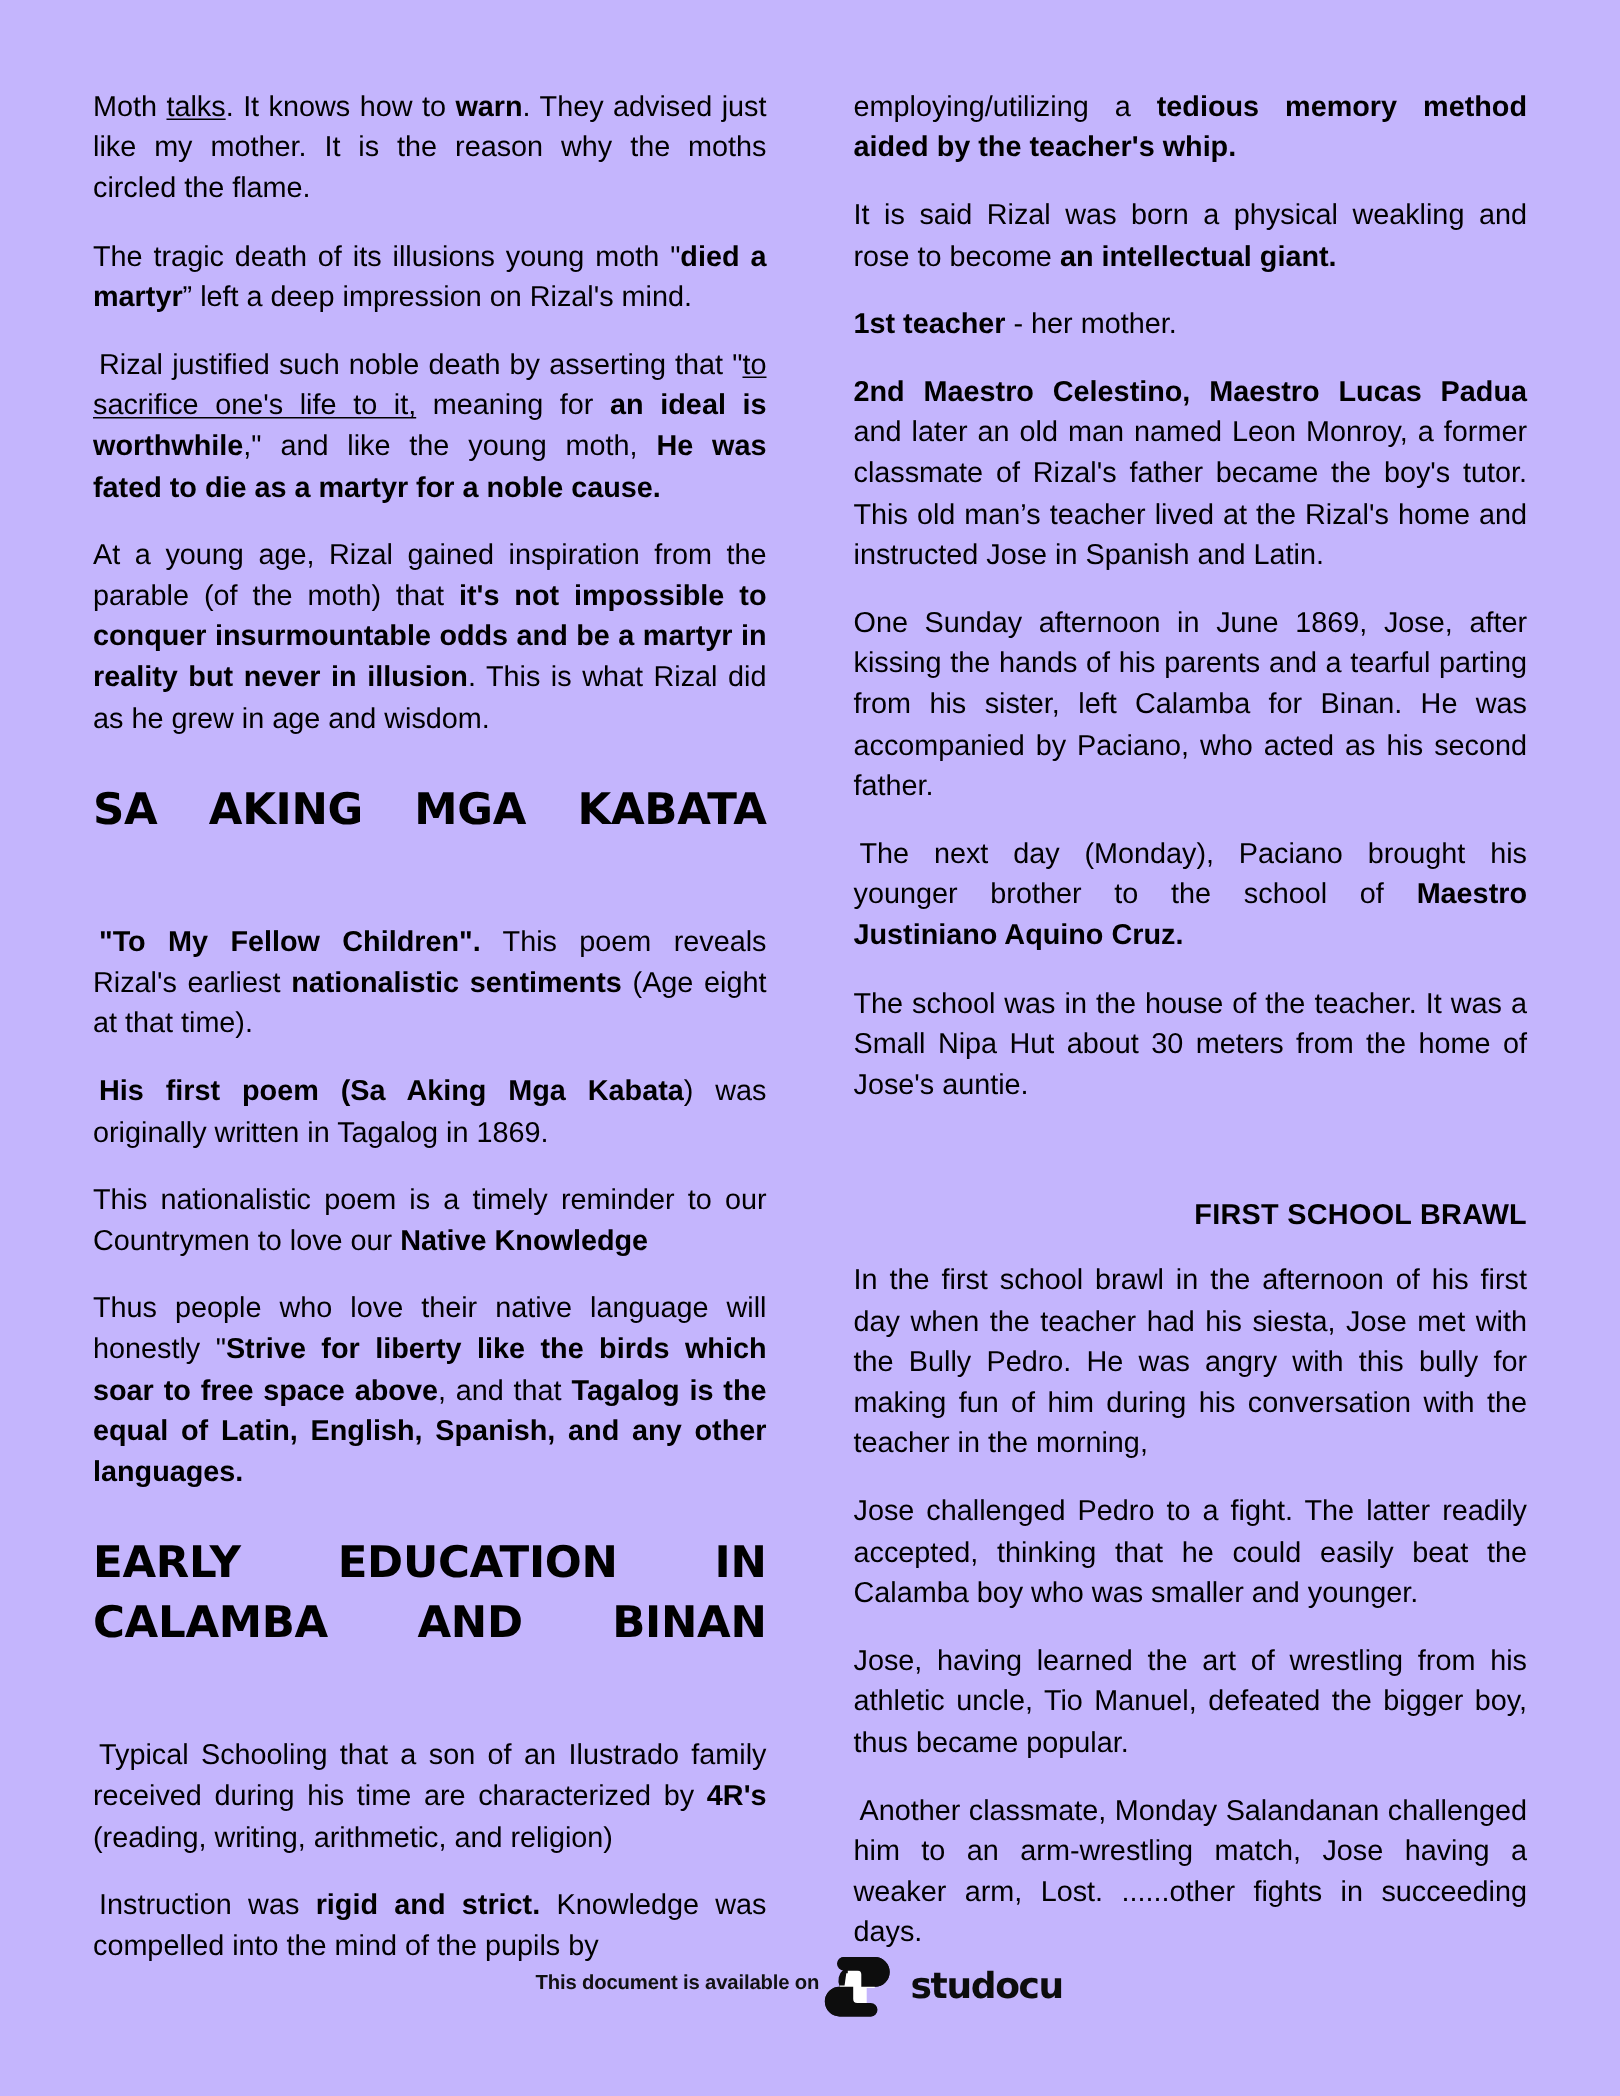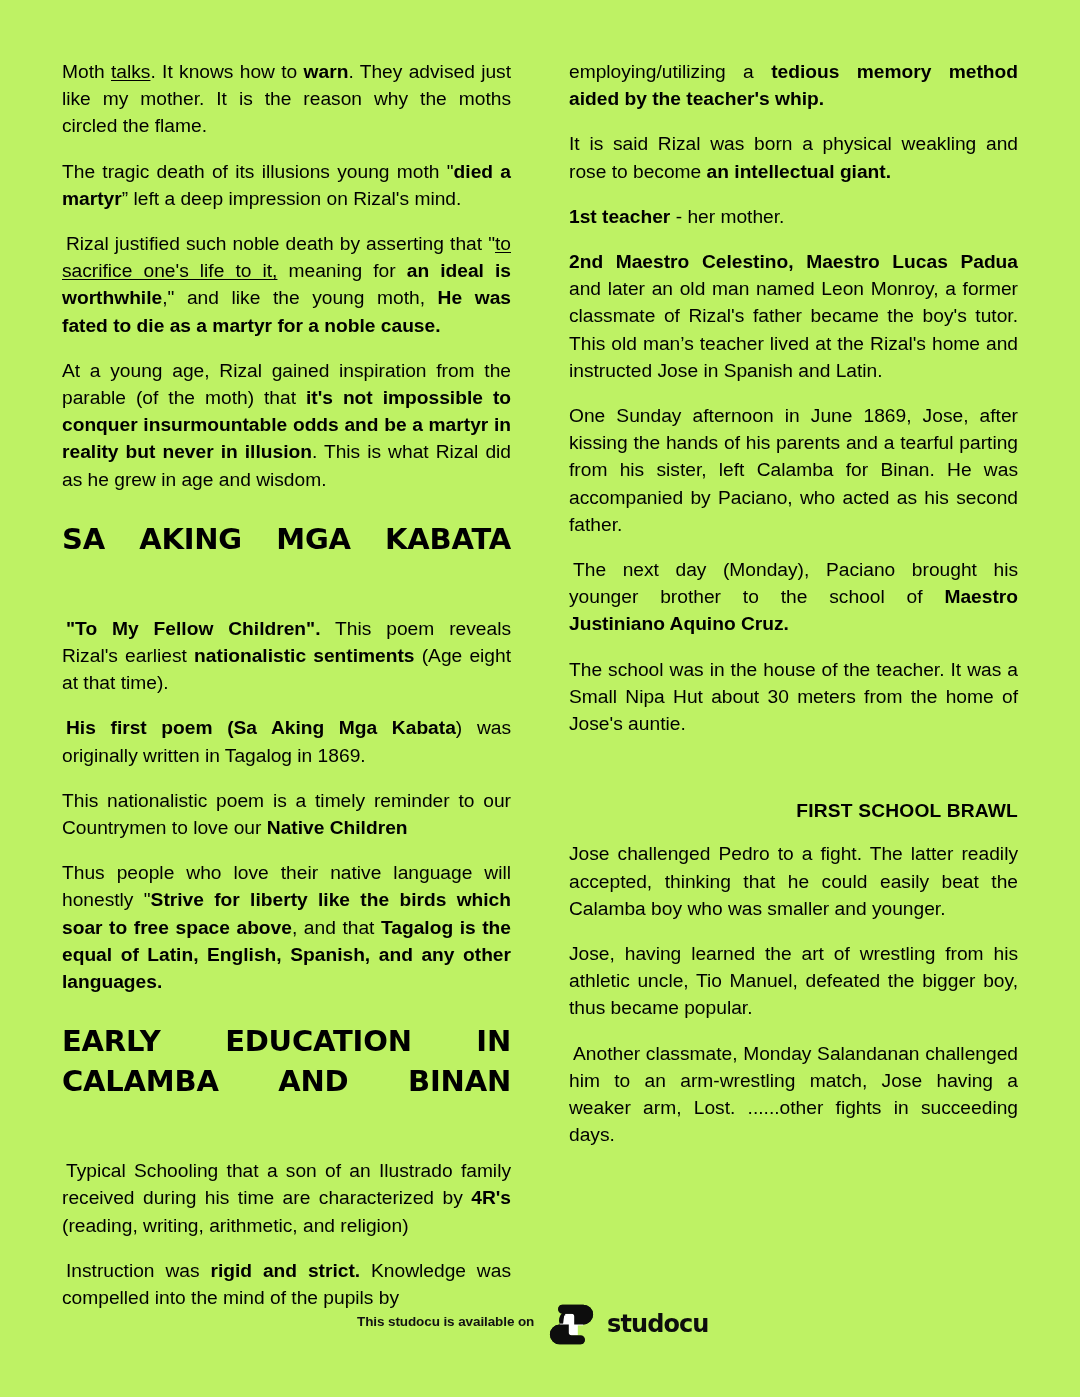--- a/index.html
+++ b/index.html
@@ -11,21 +11,21 @@
     width: 1080px;
     height: 1397px;
     position: relative;
     font-family: "Liberation Sans", sans-serif;
     color: #000000;
     -webkit-font-smoothing: antialiased;
   }
   .page {
     position: absolute;
     inset: 0;
-    background: #bef264;
+    background: #c4b5fd;
   }
   .columns {
     position: absolute;
     left: 62px;
     top: 58px;
     width: 956px;
     display: flex;
     gap: 58px;
     align-items: flex-start;
   }
@@ -146,46 +146,47 @@
     <div class="col" id="left-column">
         <p class="para">Moth <u class="u">talks</u>. It knows how to <b class="b">warn</b>. They advised just like my mother. It is the reason why the moths circled the flame.</p>
         <p class="para">The tragic death of its illusions young moth "<b class="b">died a martyr</b>” left a deep impression on Rizal's mind.</p>
         <p class="para lead-space"> Rizal justified such noble death by asserting that "<u class="u">to sacrifice one's life to it,</u> meaning for <b class="b">an ideal is worthwhile</b>," and like the young moth, <b class="b">He was fated to die as a martyr for a noble cause.</b></p>
         <p class="para">At a young age, Rizal gained inspiration from the parable (of the moth) that <b class="b">it's not impossible to conquer insurmountable odds and be a martyr in reality but never in illusion</b>. This is what Rizal did as he grew in age and wisdom.</p>
         <div class="heading-block">
           <h2 class="section-heading">SA AKING MGA KABATA</h2>
         </div>
         <p class="para lead-space"><b class="b"> "To My Fellow Children".</b> This poem reveals Rizal's earliest <b class="b">nationalistic sentiments</b> (Age eight at that time).</p>
         <p class="para lead-space"><b class="b"> His first poem (Sa Aking Mga Kabata</b>) was originally written in Tagalog in 1869.</p>
-        <p class="para">This nationalistic poem is a timely reminder to our Countrymen to love our <b class="b">Native Children</b></p>
+        <p class="para">This nationalistic poem is a timely reminder to our Countrymen to love our <b class="b">Native Knowledge</b></p>
         <p class="para">Thus people who love their native language will honestly "<b class="b">Strive for liberty like the birds which soar to free space above</b>, and that <b class="b">Tagalog is the equal of Latin, English, Spanish, and any other languages.</b></p>
         <div class="heading-block">
           <h2 class="section-heading">EARLY EDUCATION IN CALAMBA AND BINAN</h2>
         </div>
         <p class="para lead-space"> Typical Schooling that a son of an Ilustrado family received during his time are characterized by <b class="b">4R's</b> (reading, writing, arithmetic, and religion)</p>
         <p class="para lead-space"> Instruction was <b class="b">rigid and strict.</b> Knowledge was compelled into the mind of the pupils by</p>
       </div>
     <div class="col" id="right-column">
         <p class="para">employing/utilizing a <b class="b">tedious memory method aided by the teacher's whip.</b></p>
         <p class="para">It is said Rizal was born a physical weakling and rose to become <b class="b">an intellectual giant.</b></p>
         <p class="para"><b class="b">1st teacher</b> - her mother.</p>
         <p class="para"><b class="b">2nd Maestro Celestino, Maestro Lucas Padua</b> and later an old man named Leon Monroy, a former classmate of Rizal's father became the boy's tutor. This old man’s teacher lived at the Rizal's home and instructed Jose in Spanish and Latin.</p>
         <p class="para">One Sunday afternoon in June 1869, Jose, after kissing the hands of his parents and a tearful parting from his sister, left Calamba for Binan. He was accompanied by Paciano, who acted as his second father.</p>
         <p class="para lead-space"> The next day (Monday), Paciano brought his younger brother to the school of <b class="b">Maestro Justiniano Aquino Cruz.</b></p>
         <p class="para">The school was in the house of the teacher. It was a Small Nipa Hut about 30 meters from the home of Jose's auntie.</p>
         <div class="spacer-lg"></div>
         <h3 class="sub-heading">FIRST SCHOOL BRAWL</h3>
+        <p class="para">In the first school brawl in the afternoon of his first day when the teacher had his siesta, Jose met with the Bully Pedro. He was angry with this bully for making fun of him during his conversation with the teacher in the morning,</p>
         <p class="para">Jose challenged Pedro to a fight. The latter readily accepted, thinking that he could easily beat the Calamba boy who was smaller and younger.</p>
         <p class="para">Jose, having learned the art of wrestling from his athletic uncle, Tio Manuel, defeated the bigger boy, thus became popular.</p>
         <p class="para lead-space"> Another classmate, Monday Salandanan challenged him to an arm-wrestling match, Jose having a weaker arm, Lost. ......other fights in succeeding days.</p>
       </div>
   </div>
 
   <div class="footer">
-    <div class="footer-avail">This studocu is available on</div>
+    <div class="footer-avail">This document is available on</div>
 
     <div class="logo">
       <svg class="logo-mark" viewBox="0 0 100 100">
         <path d="M30 6 L76 6 A22 22 0 0 1 76 50 L62 50 L62 30 A6 6 0 0 0 56 24 L30 24 A9 9 0 0 1 30 6 Z
                  M24 50 L38 50 L38 70 A6 6 0 0 0 44 76 L70 76 A9 9 0 0 1 70 94 L24 94 A22 22 0 0 1 24 50 Z" fill="#0d0d0d"></path>
         <path d="M30 24 L56 24 A6 6 0 0 1 62 30 L62 50 L44 50 L44 76 A6 6 0 0 1 38 70 L38 50 L24 50
                  A22 22 0 0 1 30 24 Z" fill="#0d0d0d"></path>
         <path d="M38 30 L62 30 L62 52 L38 52 Z" fill="#ffffff" transform="skewX(-8)"></path>
         <path d="M24 48 L76 48 L76 52 L24 52 Z" fill="#ffffff"></path>
         <path d="M36 26 L64 26 L64 50 L36 50 Z" fill="#ffffff"></path>

